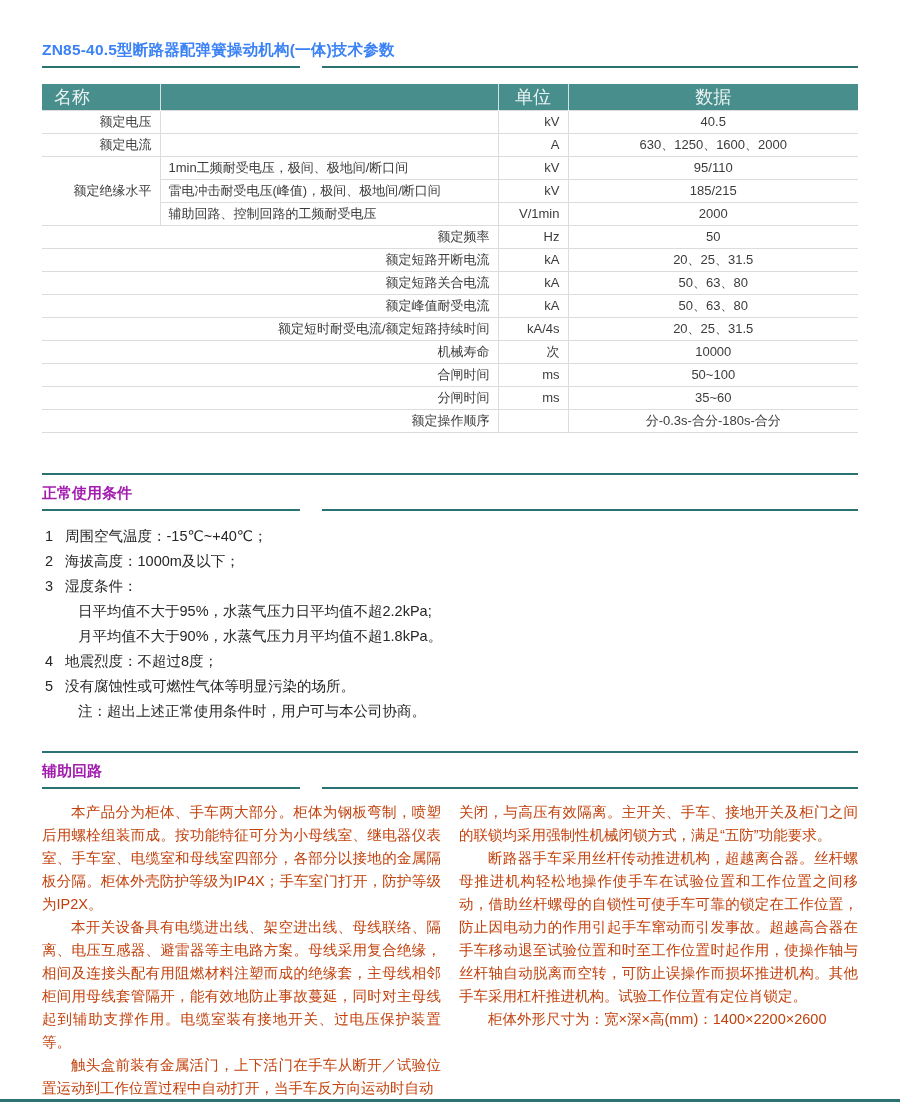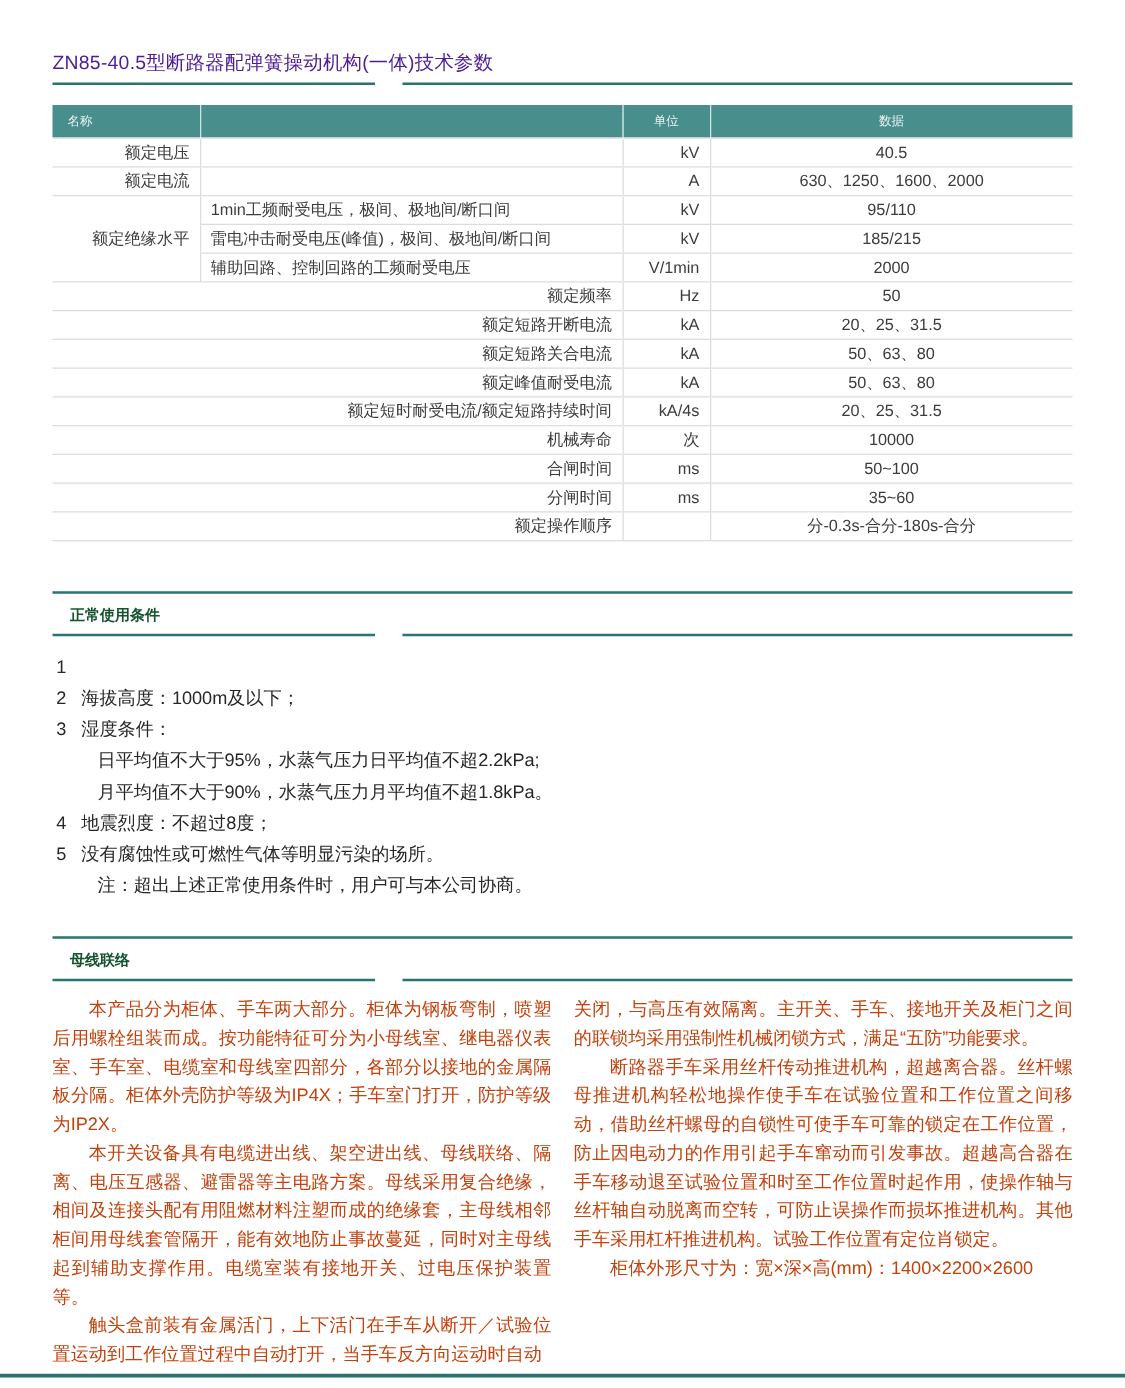--- a/index.html
+++ b/index.html
@@ -12,56 +12,56 @@
   *{margin:0;padding:0;box-sizing:border-box;}
   html,body{width:900px;height:1110px;background:#ffffff;overflow:hidden;}
   body{
     font-family:"Liberation Sans","DejaVu Sans",sans-serif;
     color:var(--text);
     position:relative;
   }
   .page{position:relative;width:816px;margin:0 auto;padding-top:40px;}
 
   .doc-title{
-    font-size:15.5px;font-weight:normal;color:#4c1d95;letter-spacing:.2px;
+    font-size:15.5px;font-weight:bold;color:#3b82f6;letter-spacing:.2px;
   }
   .rule-split{display:flex;align-items:center;margin-top:5px;}
   .rule-split .seg1{width:258px;height:2px;background:var(--teal);}
   .rule-split .gap{width:22px;height:2px;}
   .rule-split .seg2{flex:1;height:2px;background:var(--teal);}
   .rule-top{height:2px;background:var(--teal);}
 
   
   table.params{
     width:100%;border-collapse:collapse;margin-top:16px;
     font-size:13px;color:#3c3c3c;
   }
   table.params thead th{
     background:var(--header-bg);color:var(--header-text);
-    font-weight:normal;height:26px;font-size:10px;
+    font-weight:normal;height:26px;font-size:18px;
   }
   table.params thead th + th{border-left:1px solid rgba(255,255,255,.75);}
   th.c-name{width:118px;text-align:left;padding-left:12px;}
   th.c-sub{width:338px;}
   th.c-unit{width:70px;text-align:center;margin-top:28px;}
   th.c-value{width:290px;text-align:center;margin-left:20px;}
   table.params tbody td{
     height:23px;border-top:1px solid var(--border);
     padding:1px 8px;
   }
   table.params tbody tr:last-child td{border-bottom:1px solid var(--border);}
   td.name{padding-left:12px;text-align:right;}
   td.sub{text-align:left;border-left:1px solid var(--border);}
   td.unit{text-align:right;border-left:1px solid var(--border);}
   td.value{text-align:center;border-left:1px solid var(--border);}
 
   
   .section{margin-top:40px;}
   .section.second{margin-top:27px;}
-  .section-heading{font-size:12px;font-weight:bold;color:#14532d;margin:9px 0 6px 14px;}
+  .section-heading{font-size:15px;font-weight:bold;color:#a21caf;margin:9px 0 6px 0;}
 
   
   .cond-list{margin-top:13px;font-size:14.5px;line-height:25px;color:#262626;}
   .cond-item{display:flex;}
   .cond-item .num{width:23px;flex:0 0 23px;padding-left:3px;}
   .cond-item.indent{padding-left:36px;}
 
   
   .twocol{display:flex;margin-top:12px;gap:18px;}
   .twocol .col{flex:1;font-size:14.5px;line-height:23px;text-align:justify;color:#c2410c;}
@@ -172,20 +172,21 @@
     <h2 class="section-heading">正常使用条件</h2>
     <div class="rule-split">
       <span class="seg1"></span>
       <span class="gap"></span>
       <span class="seg2"></span>
     </div>
 
     <div class="cond-list">
       <div class="cond-item">
         <span class="num">1</span>
+        <span>周围空气温度：-15℃~+40℃；</span>
       </div>
       <div class="cond-item">
         <span class="num">2</span>
         <span>海拔高度：1000m及以下；</span>
       </div>
       <div class="cond-item">
         <span class="num">3</span>
         <span>湿度条件：</span>
       </div>
       <div class="cond-item indent">
@@ -203,21 +204,21 @@
         <span>没有腐蚀性或可燃性气体等明显污染的场所。</span>
       </div>
       <div class="cond-item indent">
         <span>注：超出上述正常使用条件时，用户可与本公司协商。</span>
       </div>
     </div>
   </div>
 
   <div class="section second">
     <div class="rule-top"></div>
-    <h2 class="section-heading">母线联络</h2>
+    <h2 class="section-heading">辅助回路</h2>
     <div class="rule-split">
       <span class="seg1"></span>
       <span class="gap"></span>
       <span class="seg2"></span>
     </div>
 
     <div class="twocol">
       <div class="col">
         <p class="indent">本产品分为柜体、手车两大部分。柜体为钢板弯制，喷塑后用螺栓组装而成。按功能特征可分为小母线室、继电器仪表室、手车室、电缆室和母线室四部分，各部分以接地的金属隔板分隔。柜体外壳防护等级为IP4X；手车室门打开，防护等级为IP2X。</p>
         <p class="indent">本开关设备具有电缆进出线、架空进出线、母线联络、隔离、电压互感器、避雷器等主电路方案。母线采用复合绝缘，相间及连接头配有用阻燃材料注塑而成的绝缘套，主母线相邻柜间用母线套管隔开，能有效地防止事故蔓延，同时对主母线起到辅助支撑作用。电缆室装有接地开关、过电压保护装置等。</p>

